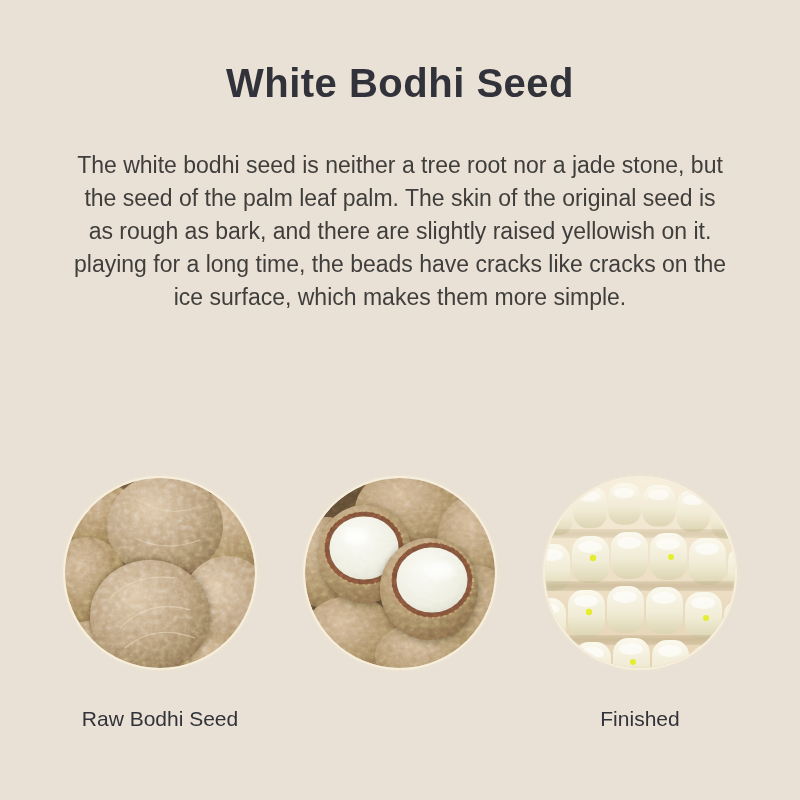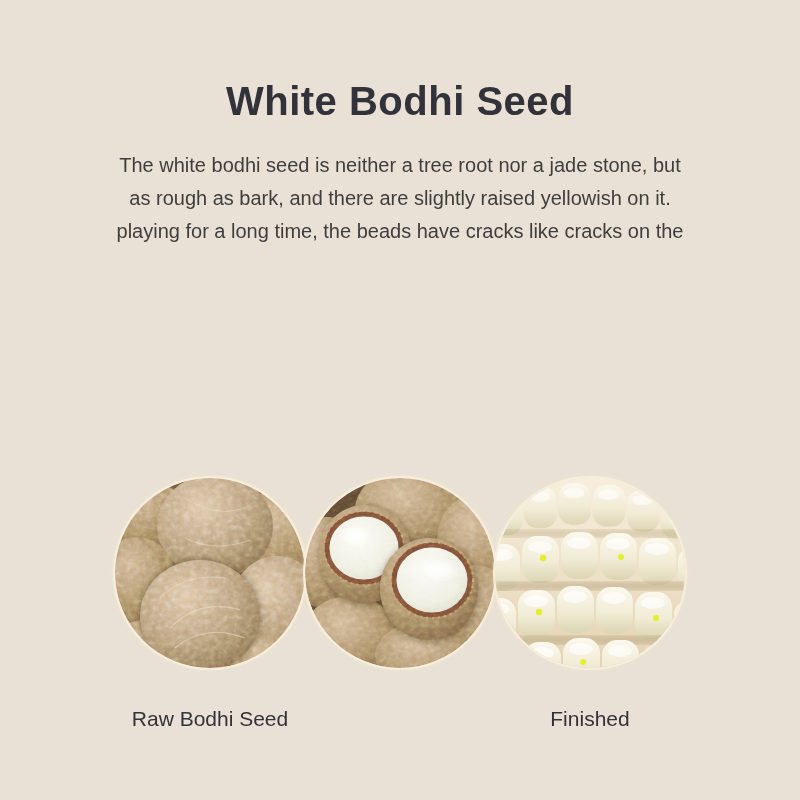--- a/index.html
+++ b/index.html
@@ -4,36 +4,36 @@
 <style>
   html,body{margin:0;padding:0;}
   body{
     width:800px;height:800px;
     background:var(--bg,#e9e1d5);
     font-family:"Liberation Sans", sans-serif;
     overflow:hidden;
   }
   .canvas{width:800px;height:800px;position:relative;}
   .page-title{
-    margin:0;padding-top:79px;
+    margin:0;padding-top:61px;
     text-align:center;
     font-size:40px;font-weight:700;
     color:var(--ink-title,#32323a);
     letter-spacing:0.5px;
   }
   .intro{
-    margin-top:25px;
+    margin-top:43px;
     text-align:center;
-    font-size:20px;line-height:33px;
+    font-size:23px;line-height:33px;
     color:var(--ink-body,#3f3e3c);
   }
   .intro .line{white-space:nowrap;}
   .stages{
     position:absolute;left:0;top:478px;width:800px;
-    display:flex;justify-content:center;
+    display:flex;justify-content:center;gap:50px;
   }
   .stage{width:190px;display:flex;flex-direction:column;align-items:center;}
   .photo{
     width:190px;height:190px;border-radius:50%;
     overflow:hidden;display:block;
     box-shadow:0 0 0 2px #f7efdb, 0 0 6px rgba(246,237,214,.9);
   }
   .stage-label{
     margin-top:39px;
     font-size:21px;color:var(--ink-title,#34333a);
@@ -42,22 +42,24 @@
 </style>
 </head>
 <body>
 
 <div class="canvas">
 
   <h1 class="page-title">White Bodhi Seed</h1>
 
   <div class="intro">
     <div class="line">The white bodhi seed is neither a tree root nor a jade stone, but</div>
+    <div class="line">the seed of the palm leaf palm. The skin of the original seed is</div>
     <div class="line">as rough as bark, and there are slightly raised yellowish on it.</div>
     <div class="line">playing for a long time, the beads have cracks like cracks on the</div>
+    <div class="line">ice surface, which makes them more simple.</div>
   </div>
 
   <div class="stages">
 
     <div class="stage">
       <svg class="photo" viewBox="0 0 190 190" xmlns="http://www.w3.org/2000/svg">
         <defs>
           <radialGradient id="sg1" cx="38%" cy="32%" r="80%">
             <stop offset="0%" stop-color="#dcc5a4"></stop>
             <stop offset="55%" stop-color="#b69a76"></stop>

